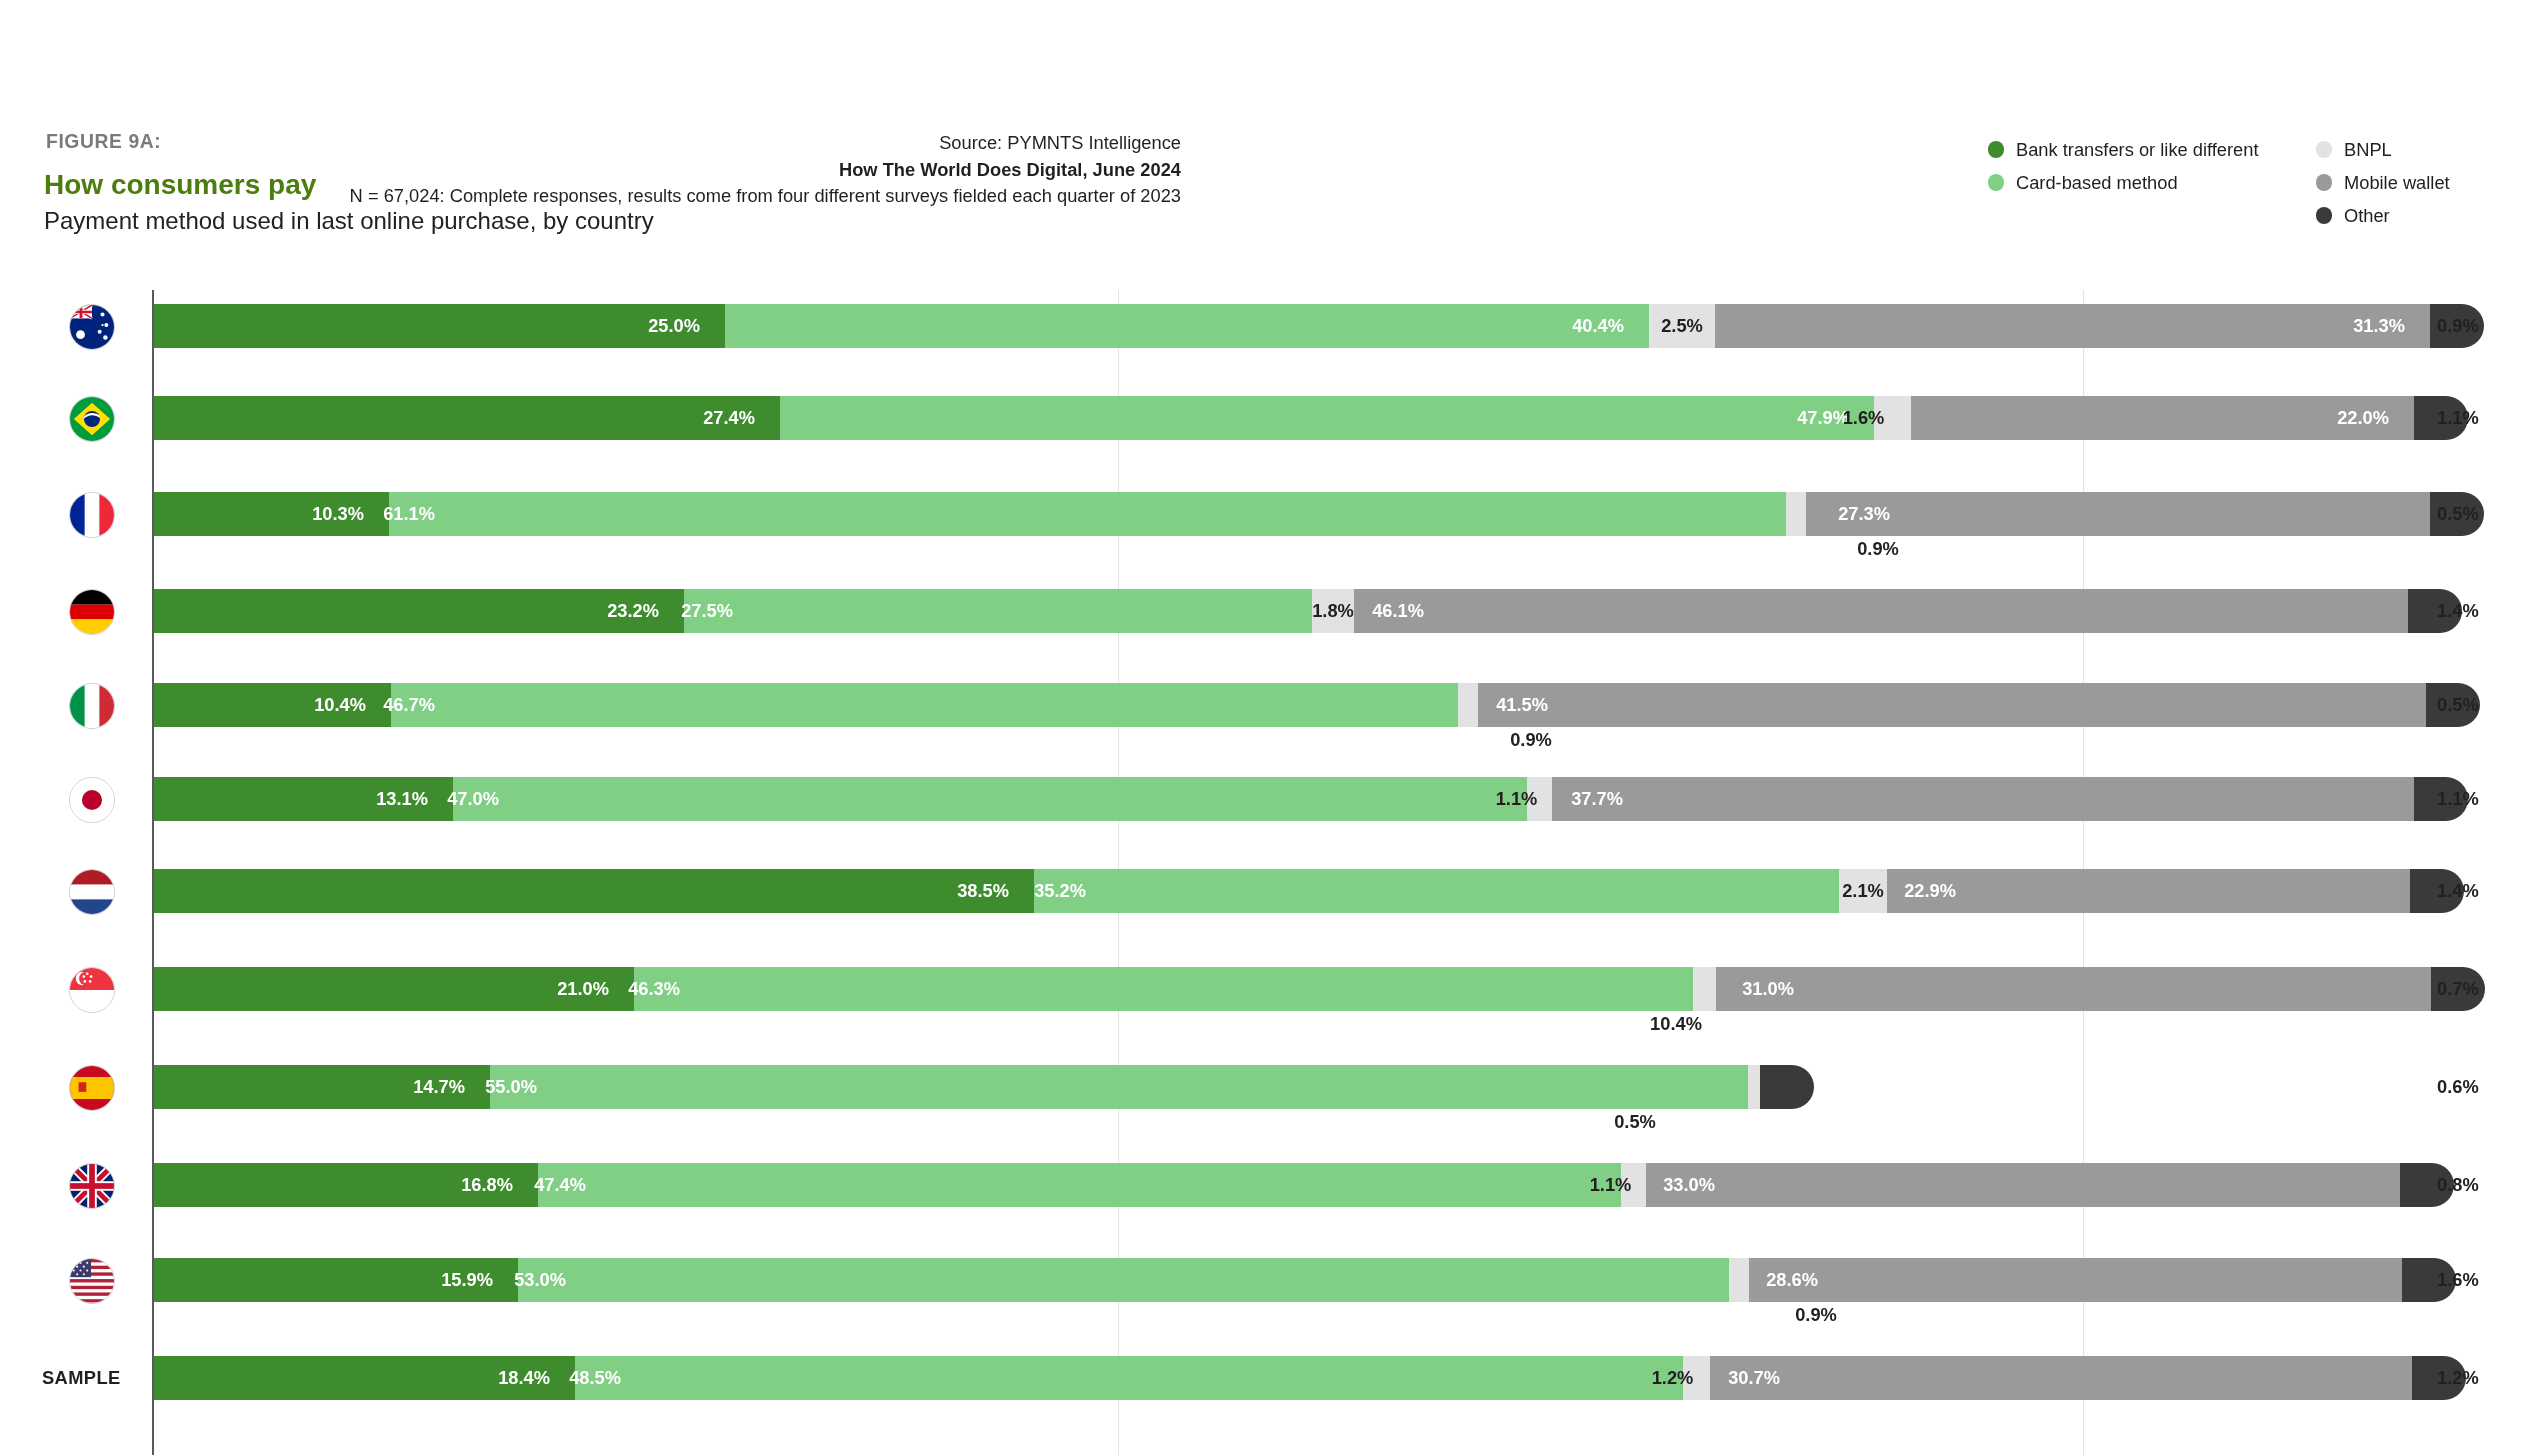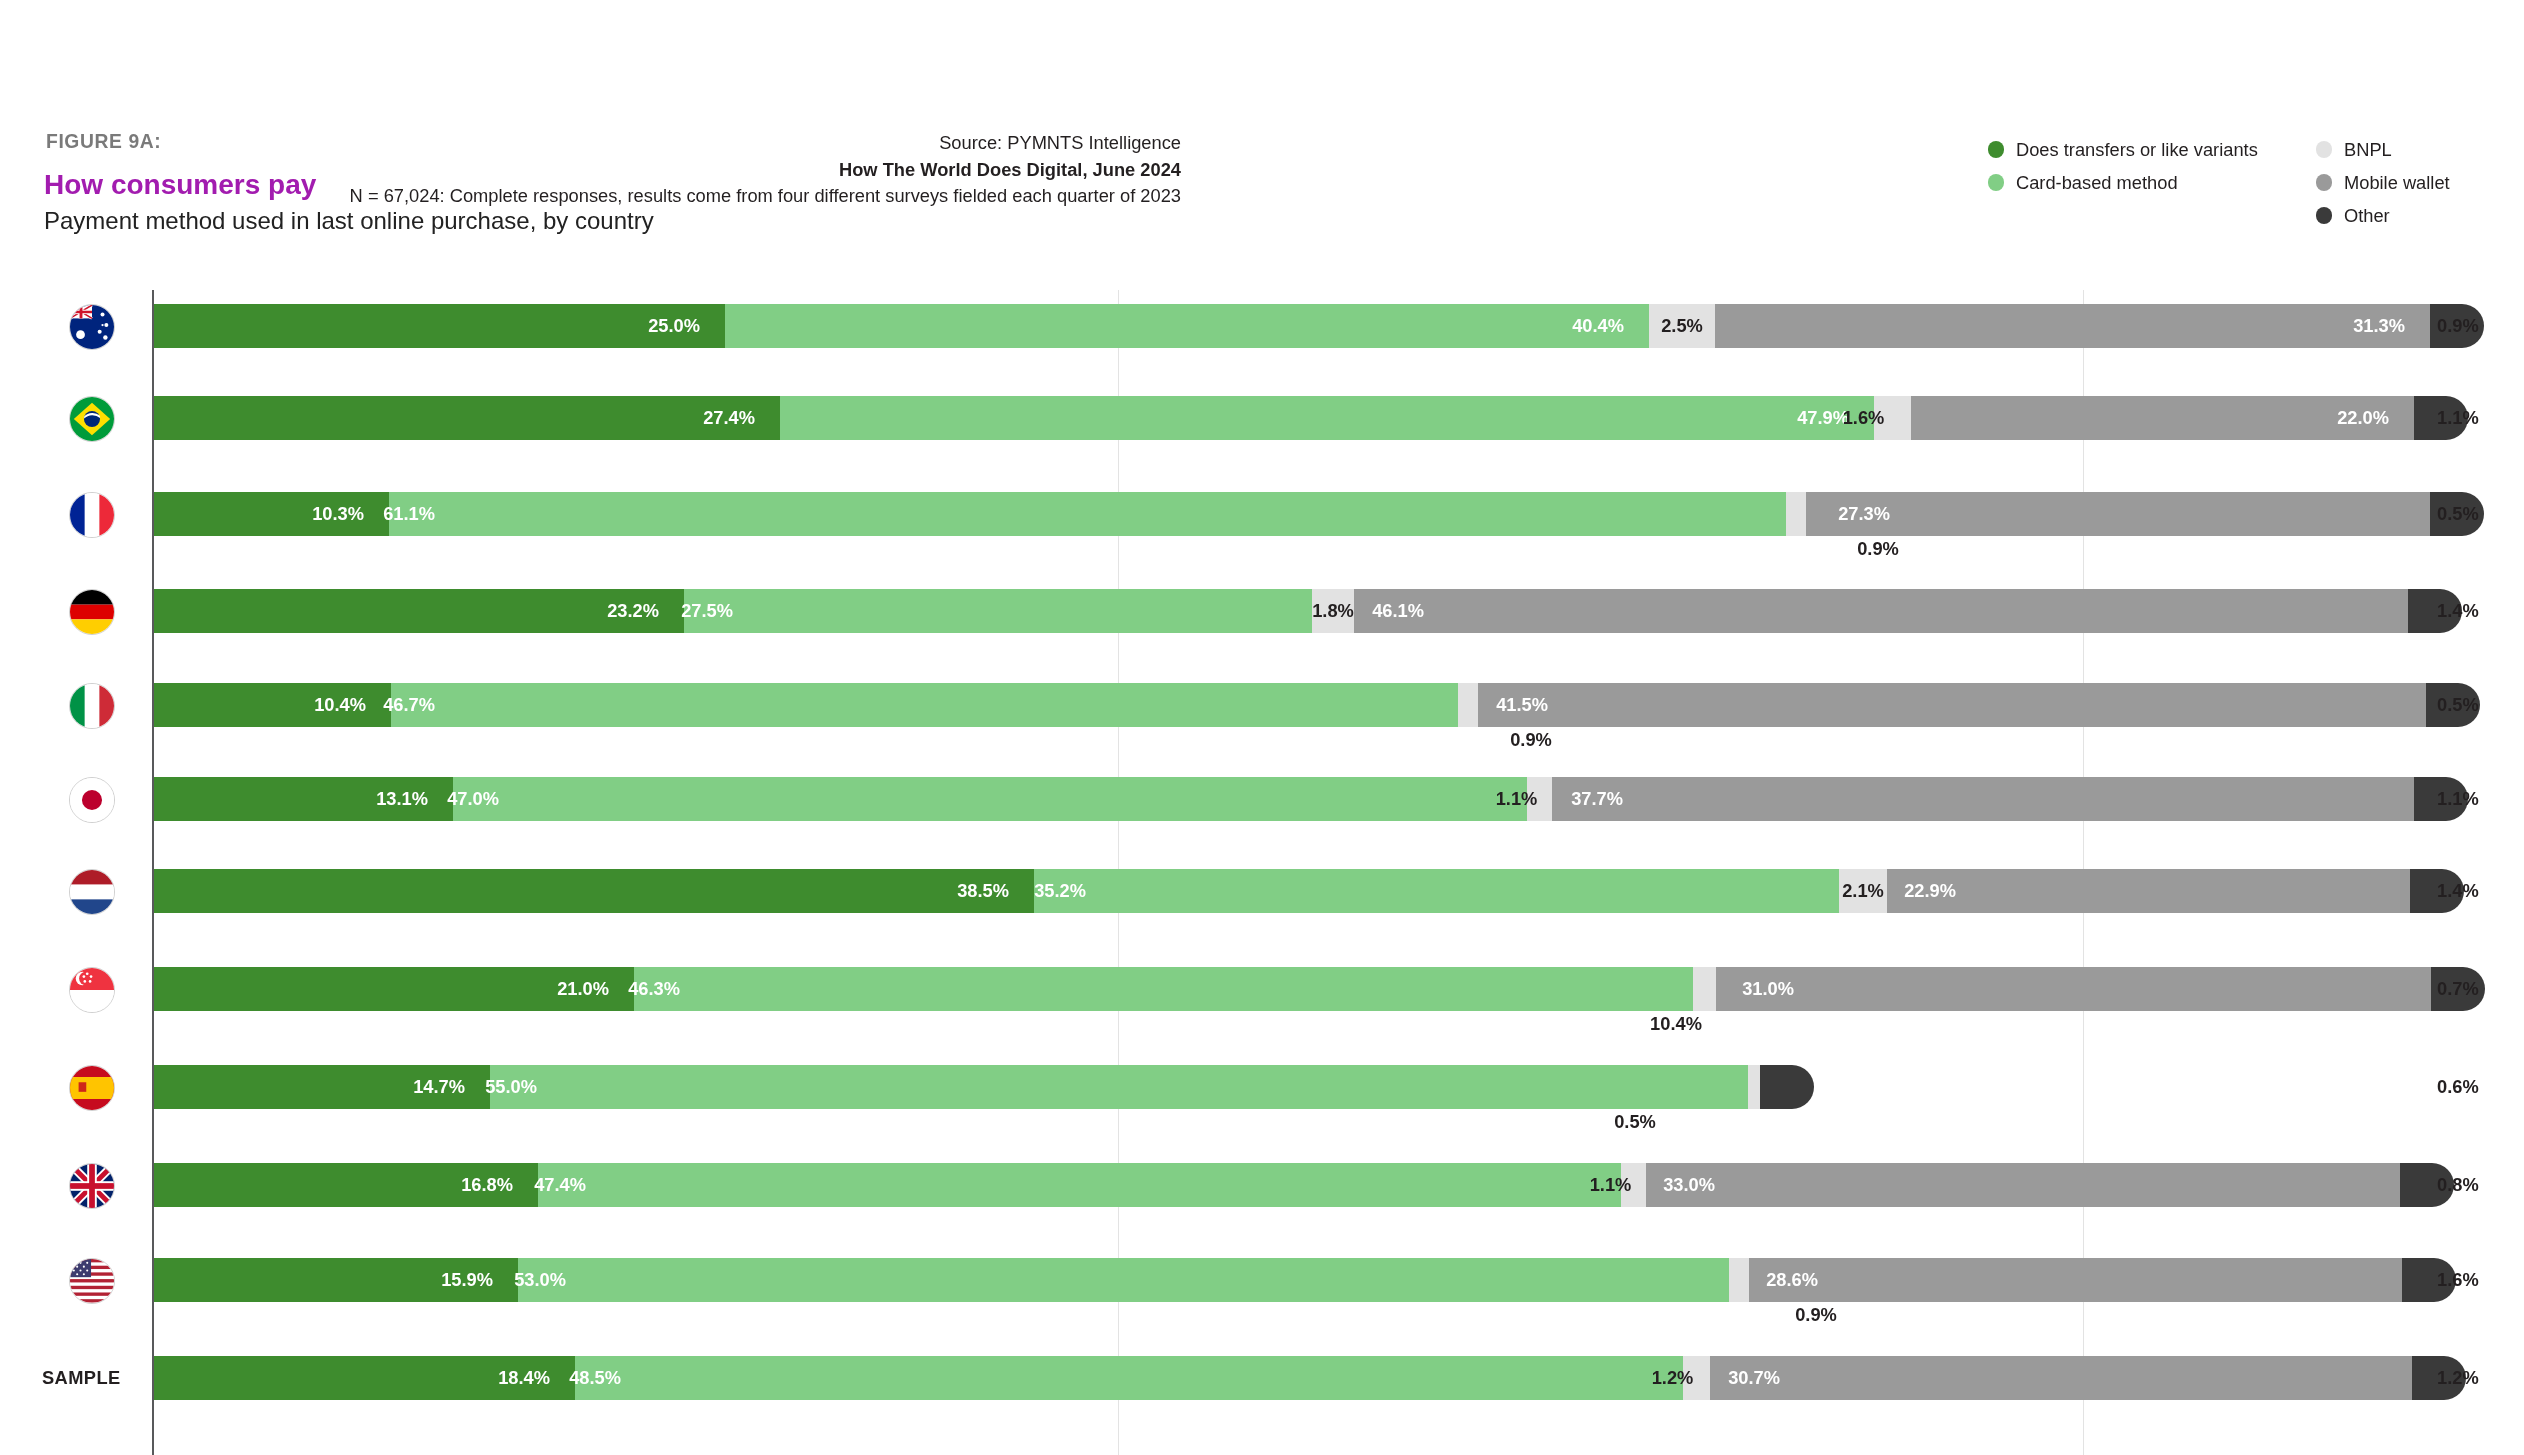--- a/index.html
+++ b/index.html
@@ -31,21 +31,21 @@
     font-weight: bold;
     letter-spacing: 0.6px;
     color: #7a7a7a;
   }
   .fig-title {
     position: absolute;
     left: 44px;
     top: 169px;
     font-size: 28px;
     font-weight: bold;
-    color: #a21caf;
+    color: #4d7c0f;
   }
   .fig-sub {
     position: absolute;
     left: 44px;
     top: 207px;
     font-size: 24px;
     color: #222222;
   }
 
   .source-block {
@@ -202,21 +202,21 @@
   <div class="source-block">
     <div class="source-line1">Source: PYMNTS Intelligence</div>
     <div class="source-line2">How The World Does Digital, June 2024</div>
     <div class="source-line3">N = 67,024: Complete responses, results come from four different surveys fielded each quarter of 2023</div>
   </div>
 
   <div class="legend">
     <div class="legend-col c1">
       <div class="legend-item">
         <span class="legend-dot" style="background:#3e8c2e"></span>
-        <span>Does transfers or like variants</span>
+        <span>Bank transfers or like different</span>
       </div>
       <div class="legend-item">
         <span class="legend-dot" style="background:#81ce85"></span>
         <span>Card-based method</span>
       </div>
     </div>
     <div class="legend-col c2">
       <div class="legend-item">
         <span class="legend-dot" style="background:#e2e2e2"></span>
         <span>BNPL</span>

